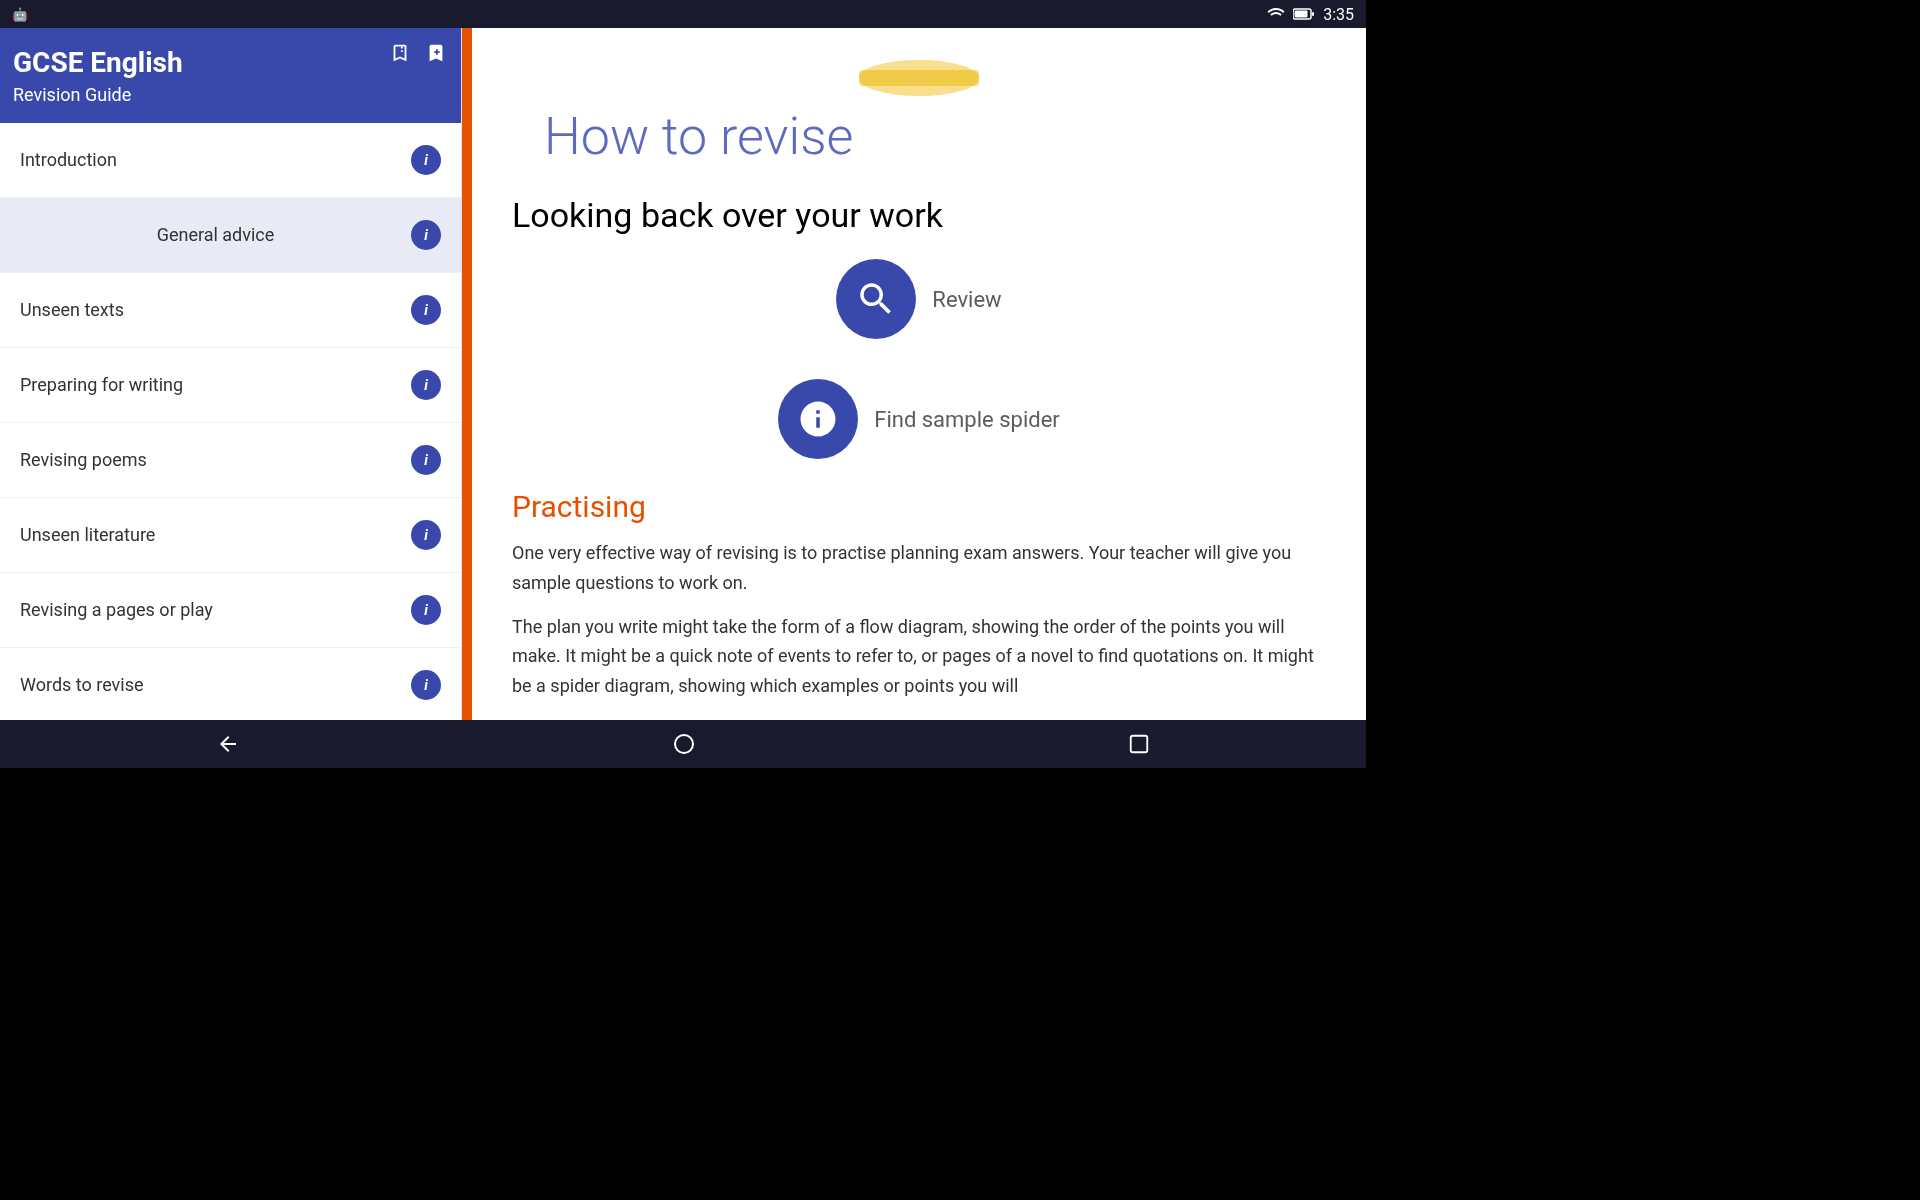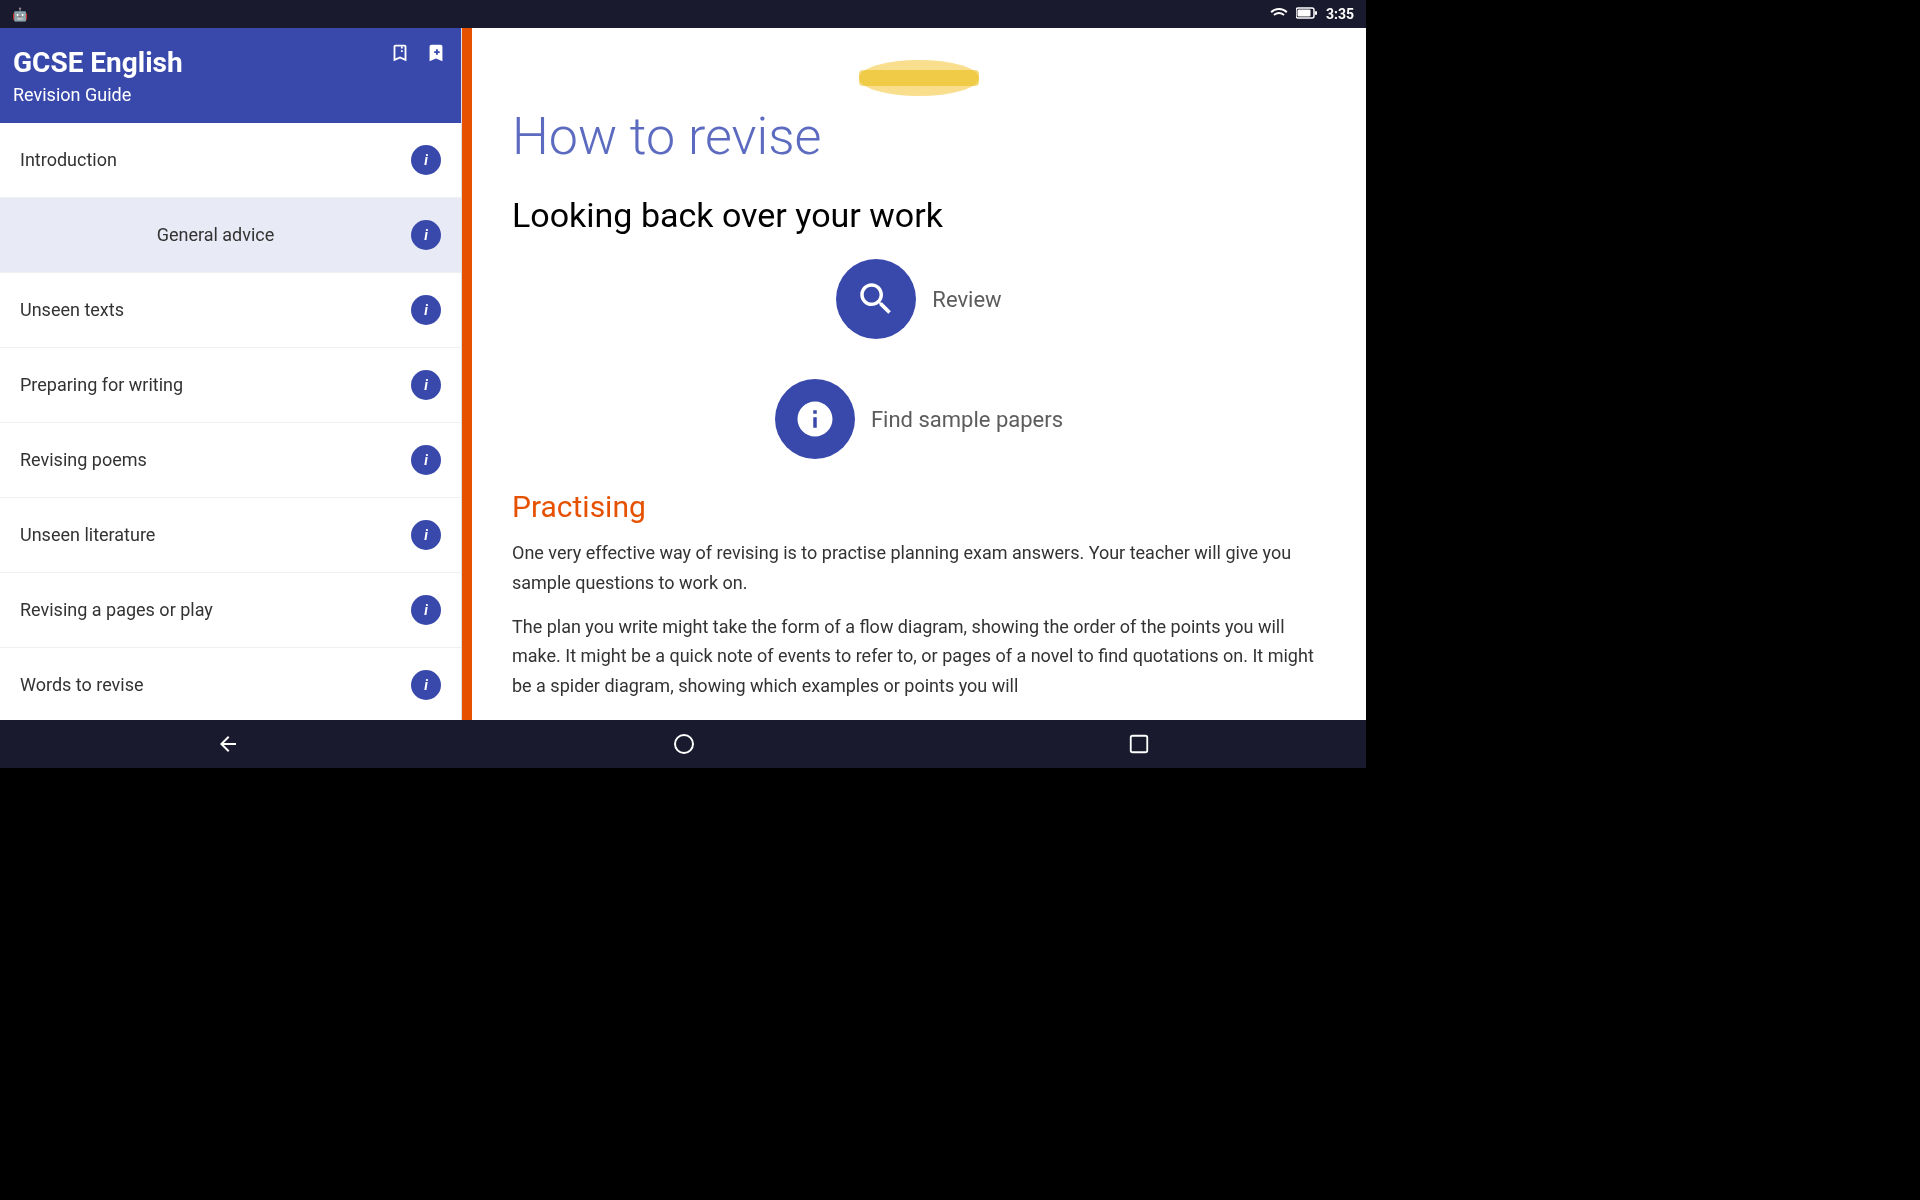--- a/index.html
+++ b/index.html
@@ -10,21 +10,21 @@
       height: 28px;
       background: #1a1a2e;
       display: flex;
       align-items: center;
       justify-content: space-between;
       padding: 0 12px;
       color: white;
       font-size: 13px;
     }
     .status-bar-left { display: flex; align-items: center; gap: 8px; }
-    .status-bar-right { display: flex; align-items: center; gap: 8px; font-weight: bold; font-size: 14px; }
+    .status-bar-right { display: flex; align-items: center; gap: 8px; font-weight: normal; font-size: 16px; }
 
     
     .app-container {
       display: flex;
       height: calc(100% - 28px - 48px);
       background: white;
     }
 
     
     .sidebar {
@@ -121,20 +121,21 @@
       overflow-y: auto;
       background: white;
     }
 
     .page-title {
       font-size: 52px;
       color: #5c6bc0;
       font-weight: 300;
       margin-bottom: 30px;
       line-height: 1.1;
+      margin-left: 32px;
     }
 
     .section-heading {
       font-size: 34px;
       color: #000000;
       font-weight: 400;
       margin-bottom: 21px;
     }
 
     .section-text {
@@ -317,21 +318,21 @@
         </div>
         <span class="action-btn-label">Review</span>
       </div>
 
       <div class="action-btn">
         <div class="action-btn-circle">
           <svg width="42" height="42" viewBox="0 0 24 24" fill="white">
             <path d="M12 2C6.48 2 2 6.48 2 12s4.48 10 10 10 10-4.48 10-10S17.52 2 12 2zm1 15h-2v-6h2v6zm0-8h-2V7h2v2z"></path>
           </svg>
         </div>
-        <span class="action-btn-label">Find sample papers</span>
+        <span class="action-btn-label">Find sample spider</span>
       </div>
     </div>
 
     <h2 class="section2-heading">Practising</h2>
     <p class="body-text">One very effective way of revising is to practise planning exam answers. Your teacher will give you sample questions to work on.</p>
     <p class="body-text">The plan you write might take the form of a flow diagram, showing the order of the points you will make. It might be a quick note of events to refer to, or pages of a novel to find quotations on. It might be a spider diagram, showing which examples or points you will</p>
 
   </div>
 </div>
 

